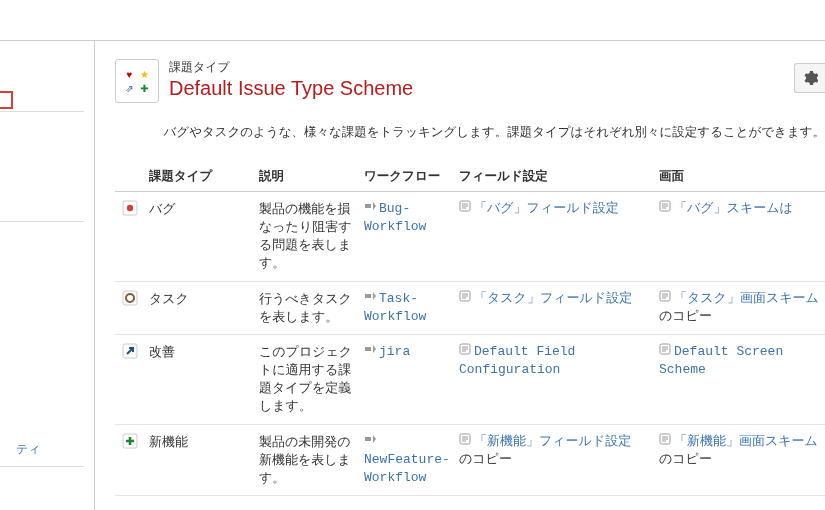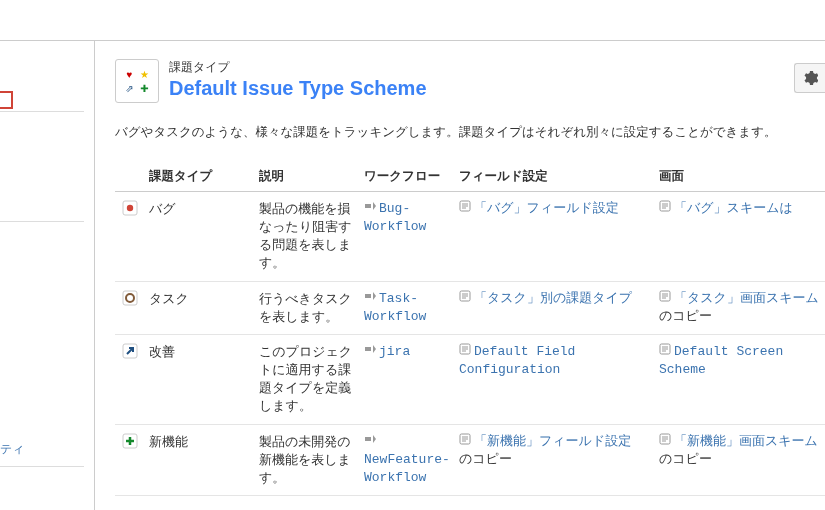--- a/index.html
+++ b/index.html
@@ -40,21 +40,21 @@
     border: 2px solid #d04437;
     box-sizing: border-box;
   }
   .side-divider {
     position: absolute;
     left: 0; right: 10px;
     border-top: 1px solid #ddd;
   }
   .side-link {
     position: absolute;
-    left: 0;
+    left: 16px;
     color: #3b73af;
     font-size: 12px;
     white-space: nowrap;
   }
   .main {
     flex: 1;
     padding: 18px 0 0 20px;
     box-sizing: border-box;
     position: relative;
   }
@@ -66,34 +66,34 @@
     display: flex; flex-wrap: wrap;
     align-content: center; justify-content: center;
     gap: 2px 3px;
     padding: 4px;
     box-sizing: border-box;
     margin-right: 10px;
     background: #fff;
   }
   .scheme-icon .mini { width: 12px; height: 12px; display:flex; align-items:center; justify-content:center; font-size:10px; }
   .title-block .eyebrow { font-size: 12px; color: #333; margin-bottom: 1px; }
-  .title-block h1 { font-size: 20px; font-weight: bold; color: #3b82f6; margin: 0; }
+  .title-block h1 { font-size: 20px; font-weight: normal; color: #b91c1c; margin: 0; }
   .gear-btn {
     position: absolute;
     top: 22px; right: 0;
     width: 30px; height: 28px;
     border: 1px solid #ccc;
     border-right: none;
     border-radius: 3px 0 0 3px;
     display:flex; align-items:center; justify-content:center;
     color:#333;
     background:#f5f5f5;
   }
   .intro { margin-top: 14px; line-height: 1.5; font-size: 12.5px; }
-  .intro p { margin: 20px 0; }
+  .intro p { margin: 20px 0; text-align: right; }
   table {
     width: 710px;
     border-collapse: collapse;
     margin-top: 12px;
     table-layout: fixed;
   }
   col.c-ic { width: 30px; }
   col.c-type { width: 110px; }
   col.c-desc { width: 105px; }
   col.c-wf { width: 95px; }
@@ -212,21 +212,21 @@
                 </svg>
               </td>
               <td>タスク</td>
               <td>行うべきタスクを表します。</td>
               <td class="link-cell"><span class="wf-icon"><svg width="12" height="12" viewBox="0 0 12 12">
                     <path d="M1 4h6v4H1zM9 2l3 4-3 4z" fill="#999"></path>
                   </svg></span><a class="link">Task-Workflow</a></td>
               <td class="link-cell"><span class="cfg-icon"><svg width="12" height="12" viewBox="0 0 12 12">
                     <rect x="1" y="1" width="10" height="10" rx="1.5" fill="none" stroke="#999"></rect>
                     <path d="M3 4h6M3 6h6M3 8h4" stroke="#999"></path>
-                  </svg></span><a class="link">「タスク」別の課題タイプ</a></td>
+                  </svg></span><a class="link">「タスク」フィールド設定</a></td>
               <td class="link-cell"><span class="cfg-icon"><svg width="12" height="12" viewBox="0 0 12 12">
                     <rect x="1" y="1" width="10" height="10" rx="1.5" fill="none" stroke="#999"></rect>
                     <path d="M3 4h6M3 6h6M3 8h4" stroke="#999"></path>
                   </svg></span><a class="link">「タスク」画面スキーム</a> のコピー</td>
             </tr>
             <tr>
               <td class="ic-cell">
                 <svg width="16" height="16" viewBox="0 0 16 16">
                   <rect x="1" y="1" width="14" height="14" rx="2" fill="#fff" stroke="#ccc"></rect>
                   <path d="M5 11 L11 5 M7 5 H11 V9" stroke="#205081" stroke-width="2" fill="none"></path>

